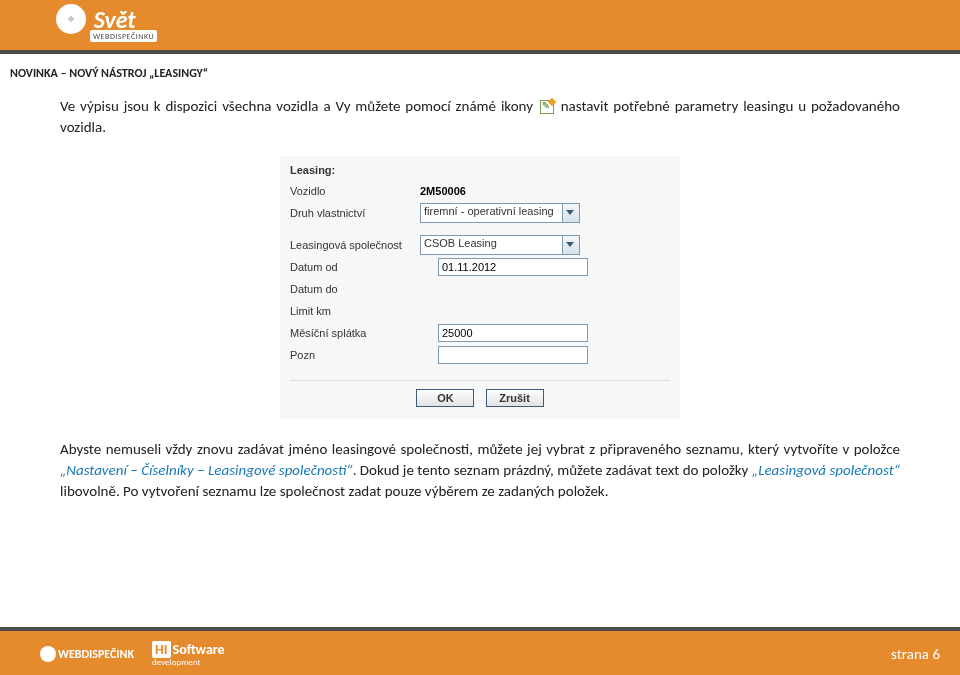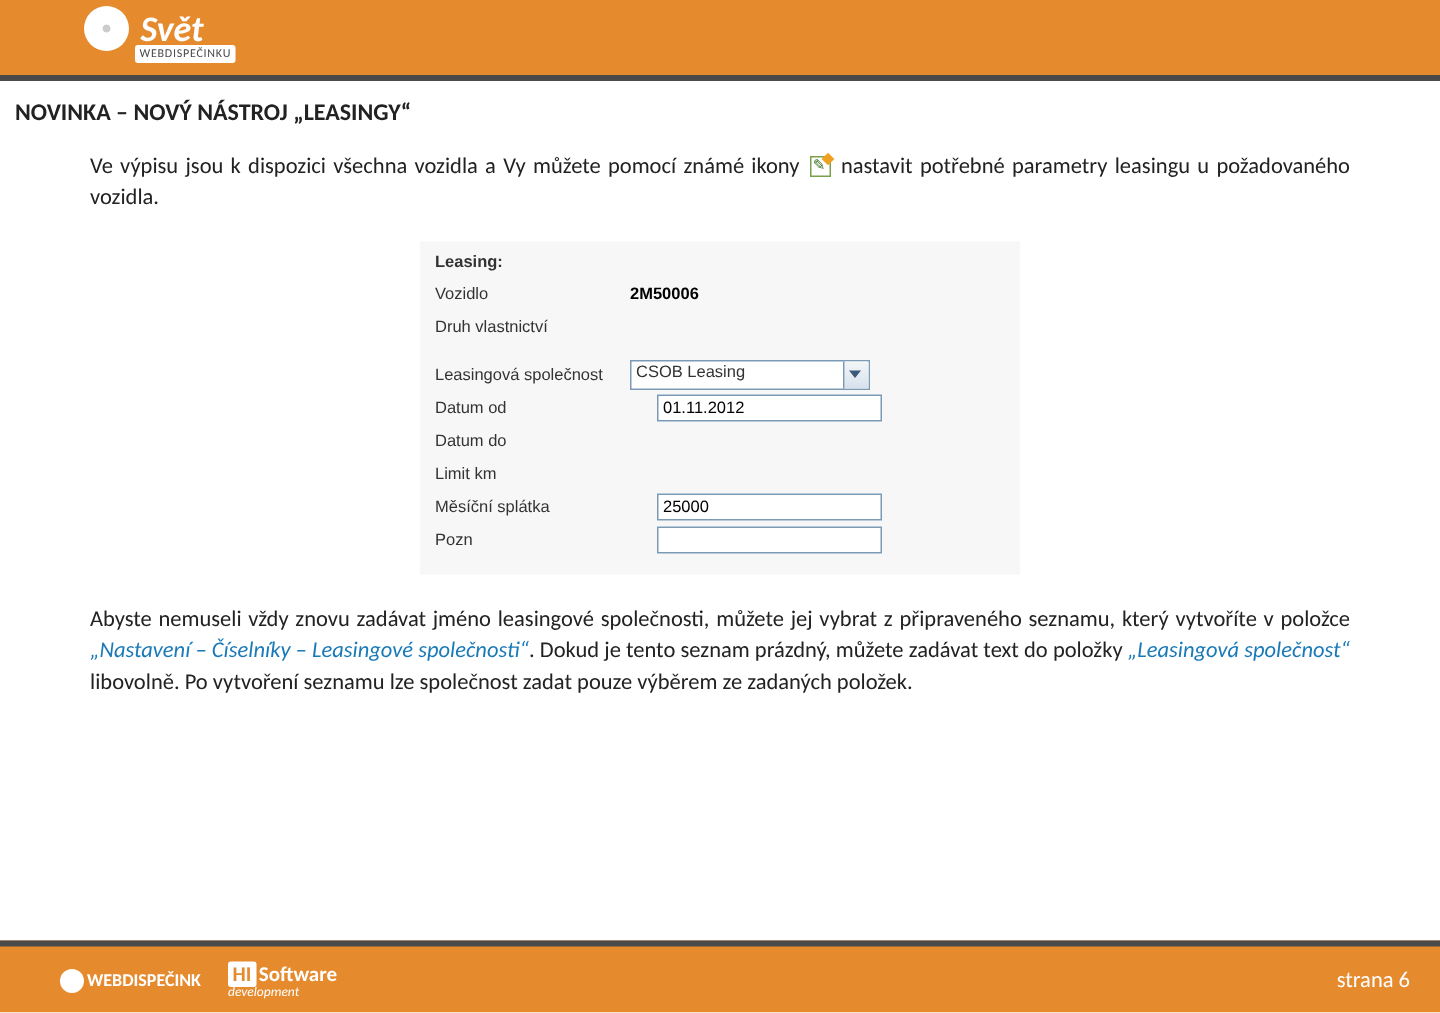--- a/index.html
+++ b/index.html
@@ -6,21 +6,21 @@
   body { width: 960px; height: 675px; font-family: Calibri, Arial, sans-serif; background: #fff; position: relative; overflow: hidden; }
 
   .header-bar { width: 100%; height: 54px; background: #e68a2e; position: relative; }
   .header-bar .stripe { position: absolute; bottom: 0; left: 0; width: 100%; height: 4px; background: #4a4a4a; }
   .logo-svet { position: absolute; top: 4px; left: 56px; color: #fff; }
   .logo-svet .globe { display: inline-block; vertical-align: middle; width: 30px; height: 30px; border-radius: 50%; background: #fff; position: relative; margin-right: 4px; }
   .logo-svet .globe::before { content:""; position:absolute; left:6px; top:6px; width:18px; height:18px; border-radius:50%; background: radial-gradient(#ccc 20%, #fff 22%); }
   .logo-svet .txt { display: inline-block; vertical-align: middle; font-size: 24px; font-weight: bold; font-style: italic; }
   .logo-svet .sub { display: block; font-size: 8px; letter-spacing: 0.5px; margin-top: -4px; margin-left: 34px; color:#4a4a4a; background:#fff; padding:1px 3px; border-radius:2px; width:fit-content;}
 
-  .section-title { font-size: 16px; color: #222; margin: 12px 0 16px 10px; }
+  .section-title { font-size: 12px; color: #222; margin: 12px 0 16px 10px; }
 
   .content { padding: 0 60px; font-size: 15px; color: #222; }
   .para { margin: 8px 0 18px 0; text-align: justify; line-height: 1.4; }
   .em-link { color: #1a7ab8; font-style: italic; }
   .inline-icon { display:inline-block; width:14px; height:14px; vertical-align:middle; background:#fff; border:1px solid #7aa04a; position:relative; margin:0 2px;}
   .inline-icon::before { content:""; position:absolute; right:-2px; top:-2px; width:6px; height:6px; background:#f0a020; transform:rotate(45deg);}
   .inline-icon::after { content:"✎"; position:absolute; left:1px; top:-2px; font-size:10px; color:#3b6e22;}
 
   .form-shot { width: 400px; margin: 0 auto 20px auto; border: none; background:#f7f7f7; padding:8px 10px 12px 10px; font-family: Tahoma, Verdana, sans-serif; font-size: 11px; color:#333; }
   .form-shot h4 { font-size: 11px; font-weight: bold; margin-bottom: 4px; }
@@ -34,21 +34,21 @@
   .form-gap { height:10px; }
   .btn-row { text-align:center; margin-top:14px; border-top:1px solid #ddd; padding-top:8px;}
   .btn { display:inline-block; min-width:58px; padding:2px 10px; font-size:11px; font-weight:bold; color:#333; background:linear-gradient(#fefefe,#e2e2e2); border:1px solid #3a5a7a; border-radius:0; margin:0 4px; text-align:center;}
 
   .footer { position:absolute; left:0; bottom:0; width:100%; height:48px; background:#e68a2e; border-top:4px solid #4a4a4a;}
   .footer .brand { position:absolute; left:40px; top:10px; color:#fff; font-size:10px; display:flex; align-items:center; gap:18px;}
   .footer .brand .b1 { font-weight:bold; font-size:12px; display:flex; align-items:center; gap:2px;}
   .footer .brand .b1 .dot{ width:16px;height:16px;border-radius:50%;background:#fff;display:inline-block;}
   .footer .brand .b2 { font-size:14px; font-weight:bold;}
   .footer .brand .b2 .hi{ background:#fff;color:#e68a2e;padding:0 3px;border-radius:2px;margin-right:2px;font-weight:bold;}
-  .footer .brand .b2 .sub{ display:block;font-size:9px;font-weight:normal;margin-top:-2px;font-style:italic;}
+  .footer .brand .b2 .sub{ display:block;font-size:9px;font-weight:normal;margin-top:-2px;}
   .footer .pg { position:absolute; right:20px; top:14px; color:#fff; font-size:15px;}
 </style>
 </head>
 <body>
 
 <div class="header-bar">
   <div class="logo-svet">
     <span class="globe"></span>
     <span class="txt">Svět</span>
     <span class="sub">WEBDISPEČINKU</span>
@@ -69,20 +69,21 @@
   <div class="form-shot">
     <h4>Leasing:</h4>
 
     <div class="form-row">
       <span class="lbl">Vozidlo</span>
       <span class="val" style="font-weight:bold">2M50006</span>
     </div>
 
     <div class="form-row">
       <span class="lbl">Druh vlastnictví</span>
+      <span class="sel"><span>firemní - operativní leasing</span><span class="arrow"></span></span>
     </div>
 
     <div class="form-gap"></div>
 
     <div class="form-row">
       <span class="lbl">Leasingová společnost</span>
       <span class="sel"><span>CSOB Leasing</span><span class="arrow"></span></span>
     </div>
 
     <div class="form-row">
@@ -101,20 +102,24 @@
     <div class="form-row">
       <span class="lbl">Měsíční splátka</span>
       <input class="inp" value="25000" style="">
     </div>
 
     <div class="form-row">
       <span class="lbl">Pozn</span>
       <input class="inp" value="" style="">
     </div>
 
+    <div class="btn-row">
+      <span class="btn">OK</span>
+      <span class="btn">Zrušit</span>
+    </div>
   </div>
 
   <p class="para">
     <span>Abyste nemuseli vždy znovu zadávat jméno leasingové společnosti, můžete jej vybrat z připraveného seznamu, který vytvoříte v položce </span><span class="em-link">„Nastavení – Číselníky – Leasingové společnosti“</span><span>. Dokud je tento seznam prázdný, můžete zadávat text do položky </span><span class="em-link">„Leasingová společnost“</span><span> libovolně. Po vytvoření seznamu lze společnost zadat pouze výběrem ze zadaných položek.</span>
   </p>
 
 </div>
 
 <div class="footer">
   <div class="brand">

